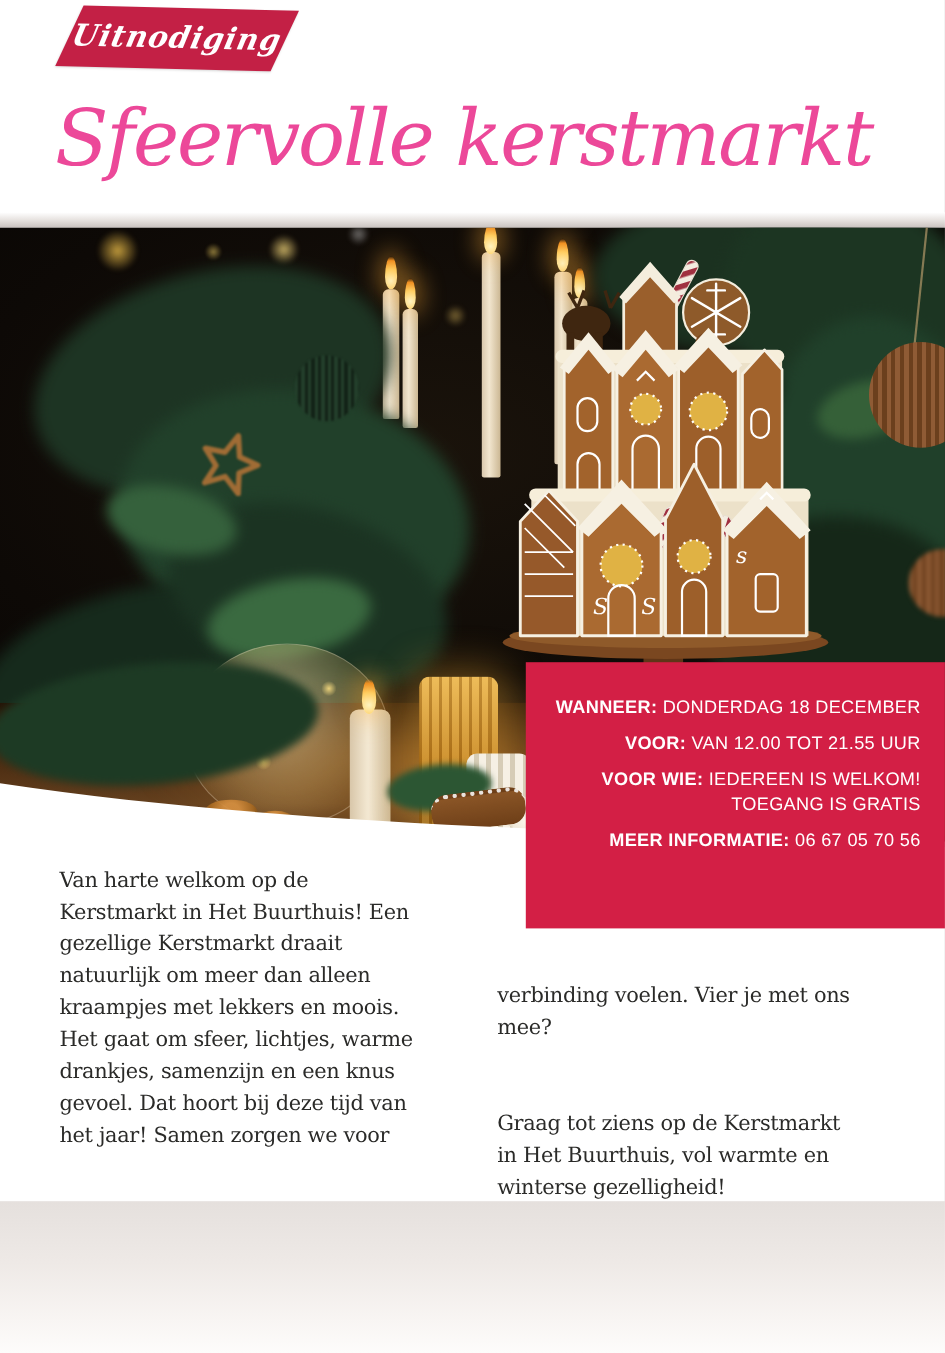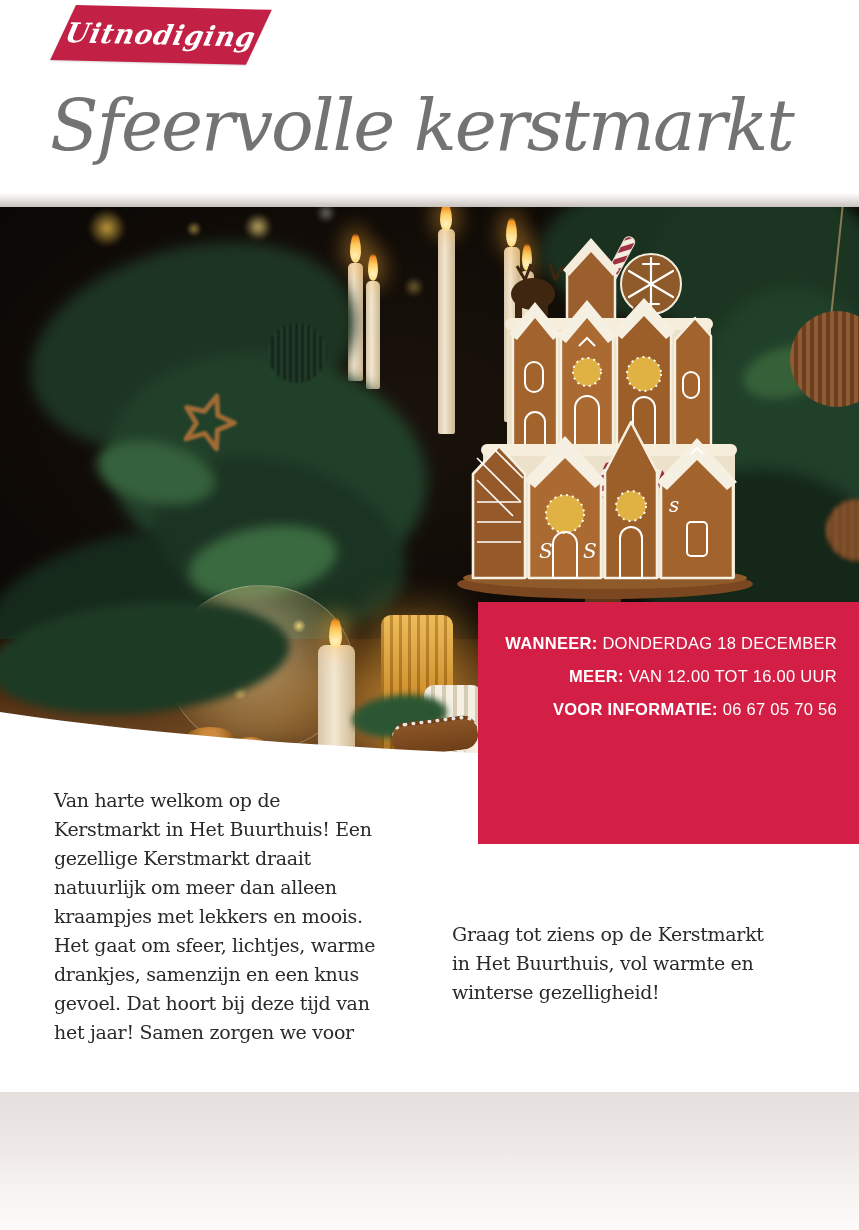--- a/index.html
+++ b/index.html
@@ -19,21 +19,21 @@
   }
   .ribbon span {
     display:block; transform:skewX(14deg);
     font-family:"DejaVu Serif", serif; font-style:italic; font-weight:bold;
     color:#fff; font-size:27px; letter-spacing:1px;
   }
   
   .title {
     position:absolute; left:50px; top:84px; width:790px;
     font-family:"DejaVu Serif", serif; font-style:italic; font-weight:normal;
-    font-size:71px; color:#737373; letter-spacing:-2px; white-space:nowrap;
+    font-size:71px; color:#ec4899; letter-spacing:-2px; white-space:nowrap;
   }
   
   .photo-shadow {
     position:absolute; left:0; top:193px; width:859px; height:14px;
     background:linear-gradient(180deg,#ffffff 0%, #e4dfdc 55%, #c9c2bf 100%);
   }
   
   .photo {
     position:absolute; left:0; top:207px; width:859px; height:563px;
     background:
@@ -282,39 +282,46 @@
       <path d="M0,12 C180,39 380,50 560,56 C680,60 790,63 859,65 L859,70 L0,70 Z" fill="#ffffff"></path>
     </svg>
   </div>
 
   <div class="info-box">
     <div class="info-item">
       <span class="lbl">WANNEER:</span>
       <span class="val">DONDERDAG 18 DECEMBER</span>
     </div>
     <div class="info-item">
-      <span class="lbl">MEER:</span>
-      <span class="val">VAN 12.00 TOT 16.00 UUR</span>
+      <span class="lbl">VOOR:</span>
+      <span class="val">VAN 12.00 TOT 21.55 UUR</span>
     </div>
     <div class="info-item">
-      <span class="lbl">VOOR INFORMATIE:</span>
+      <span class="lbl">VOOR WIE:</span>
+      <span class="val">IEDEREEN IS WELKOM!
+TOEGANG IS GRATIS</span>
+    </div>
+    <div class="info-item">
+      <span class="lbl">MEER INFORMATIE:</span>
       <span class="val">06 67 05 70 56</span>
     </div>
   </div>
 
   <div class="body-col col-left">Van harte welkom op de
 Kerstmarkt in Het Buurthuis! Een
 gezellige Kerstmarkt draait
 natuurlijk om meer dan alleen
 kraampjes met lekkers en moois.
 Het gaat om sfeer, lichtjes, warme
 drankjes, samenzijn en een knus
 gevoel. Dat hoort bij deze tijd van
 het jaar! Samen zorgen we voor</div>
   <div class="body-col col-right">
+    <div class="para1">verbinding voelen. Vier je met ons
+mee?</div>
     <div class="para2">Graag tot ziens op de Kerstmarkt
 in Het Buurthuis, vol warmte en
 winterse gezelligheid!</div>
   </div>
 
   <div class="footer">
 
     
 
     

